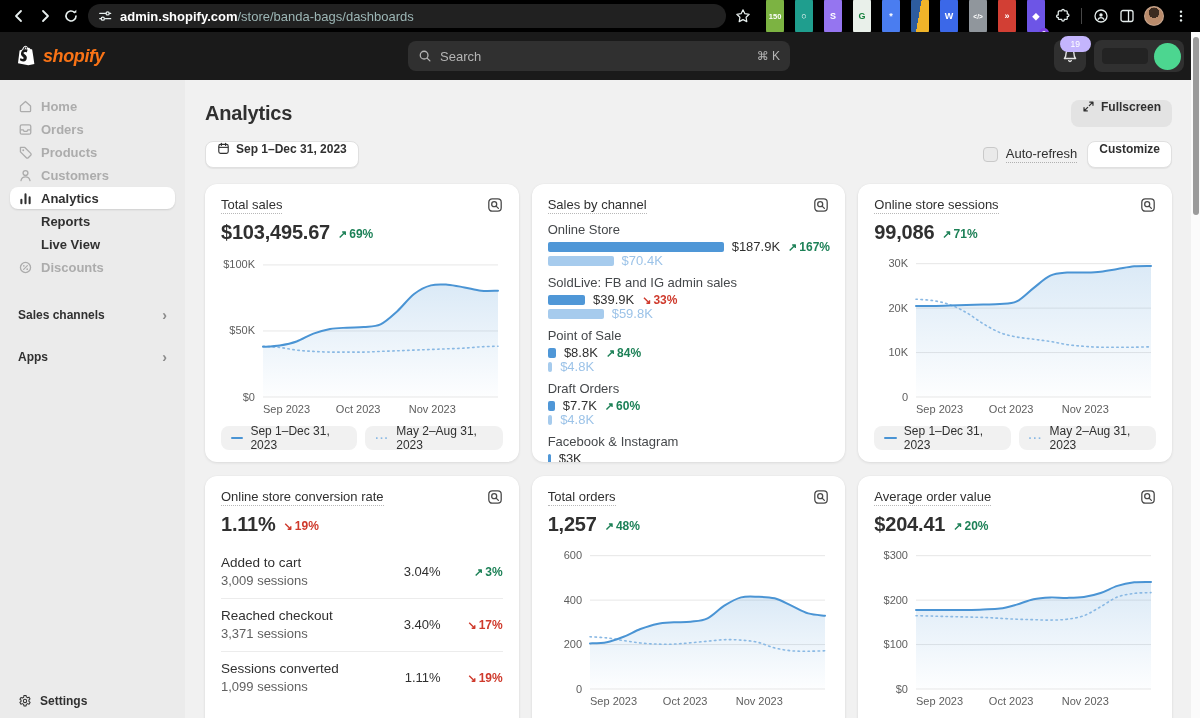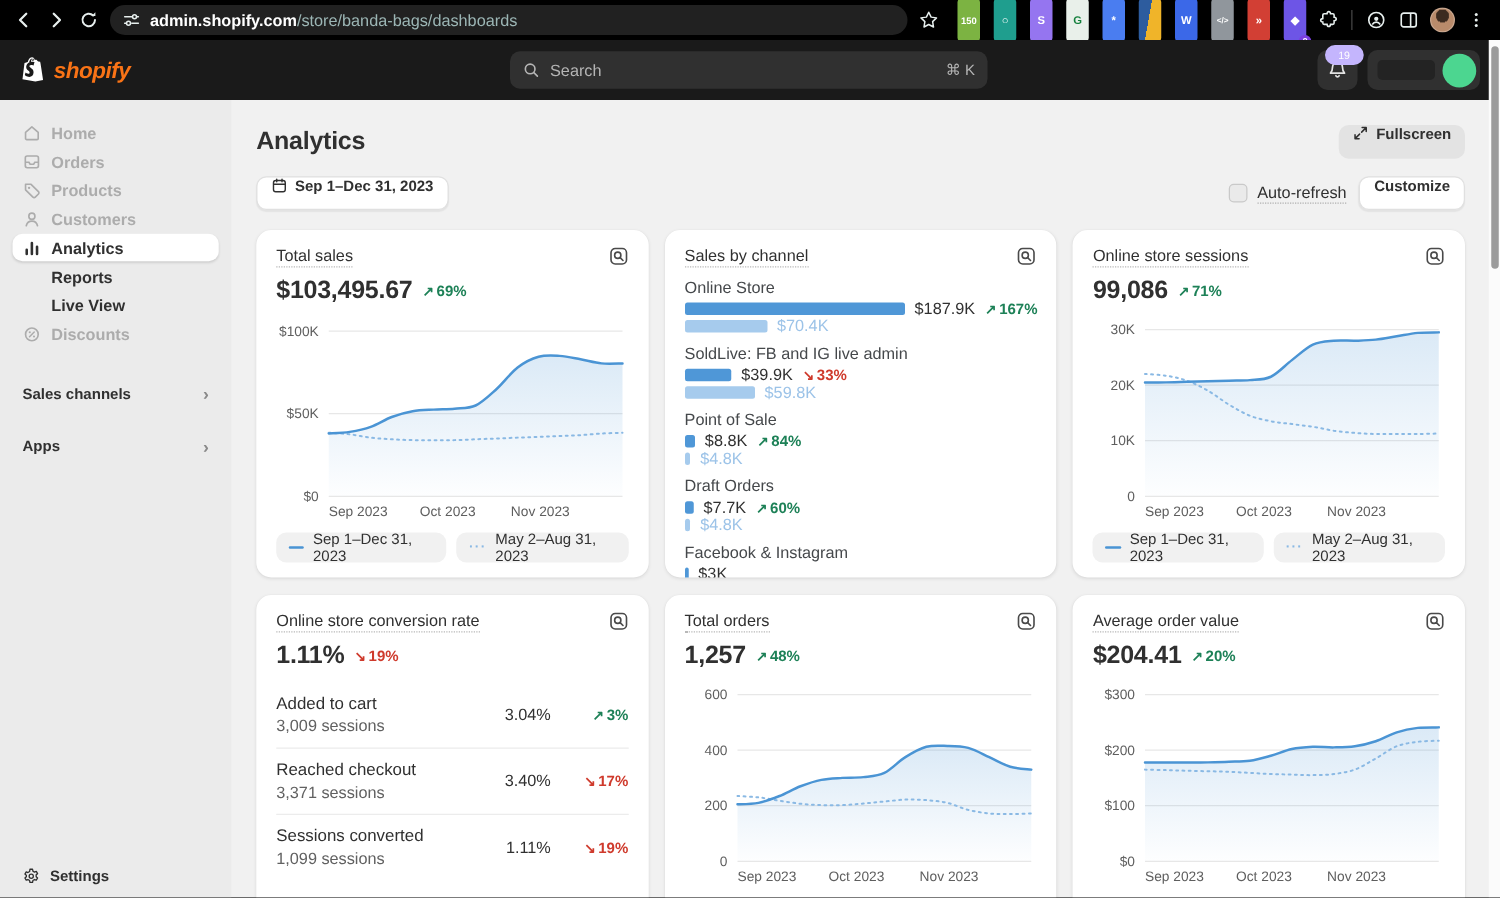--- a/index.html
+++ b/index.html
@@ -398,21 +398,21 @@
                   <div class="bar" style="width: 176px;"></div>
                   <span class="bar-value">$187.9K</span>
                   <span class="delta up"><span class="arr">↗</span>167%</span>
                 </div>
                 <div class="bar-line">
                   <div class="bar compare" style="width: 65.9415px;"></div>
                   <span class="bar-value compare">$70.4K</span>
                 </div>
               </div>
               <div class="channel">
-                <div class="channel-name">SoldLive: FB and IG live admin</div>
+                <div class="channel-name">SoldLive: FB and IG admin sales</div>
                 <div class="bar-line">
                   <div class="bar" style="width: 37.3731px;"></div>
                   <span class="bar-value">$39.9K</span>
                   <span class="delta down"><span class="arr">↘</span>33%</span>
                 </div>
                 <div class="bar-line">
                   <div class="bar compare" style="width: 56.0128px;"></div>
                   <span class="bar-value compare">$59.8K</span>
                 </div>
               </div>

